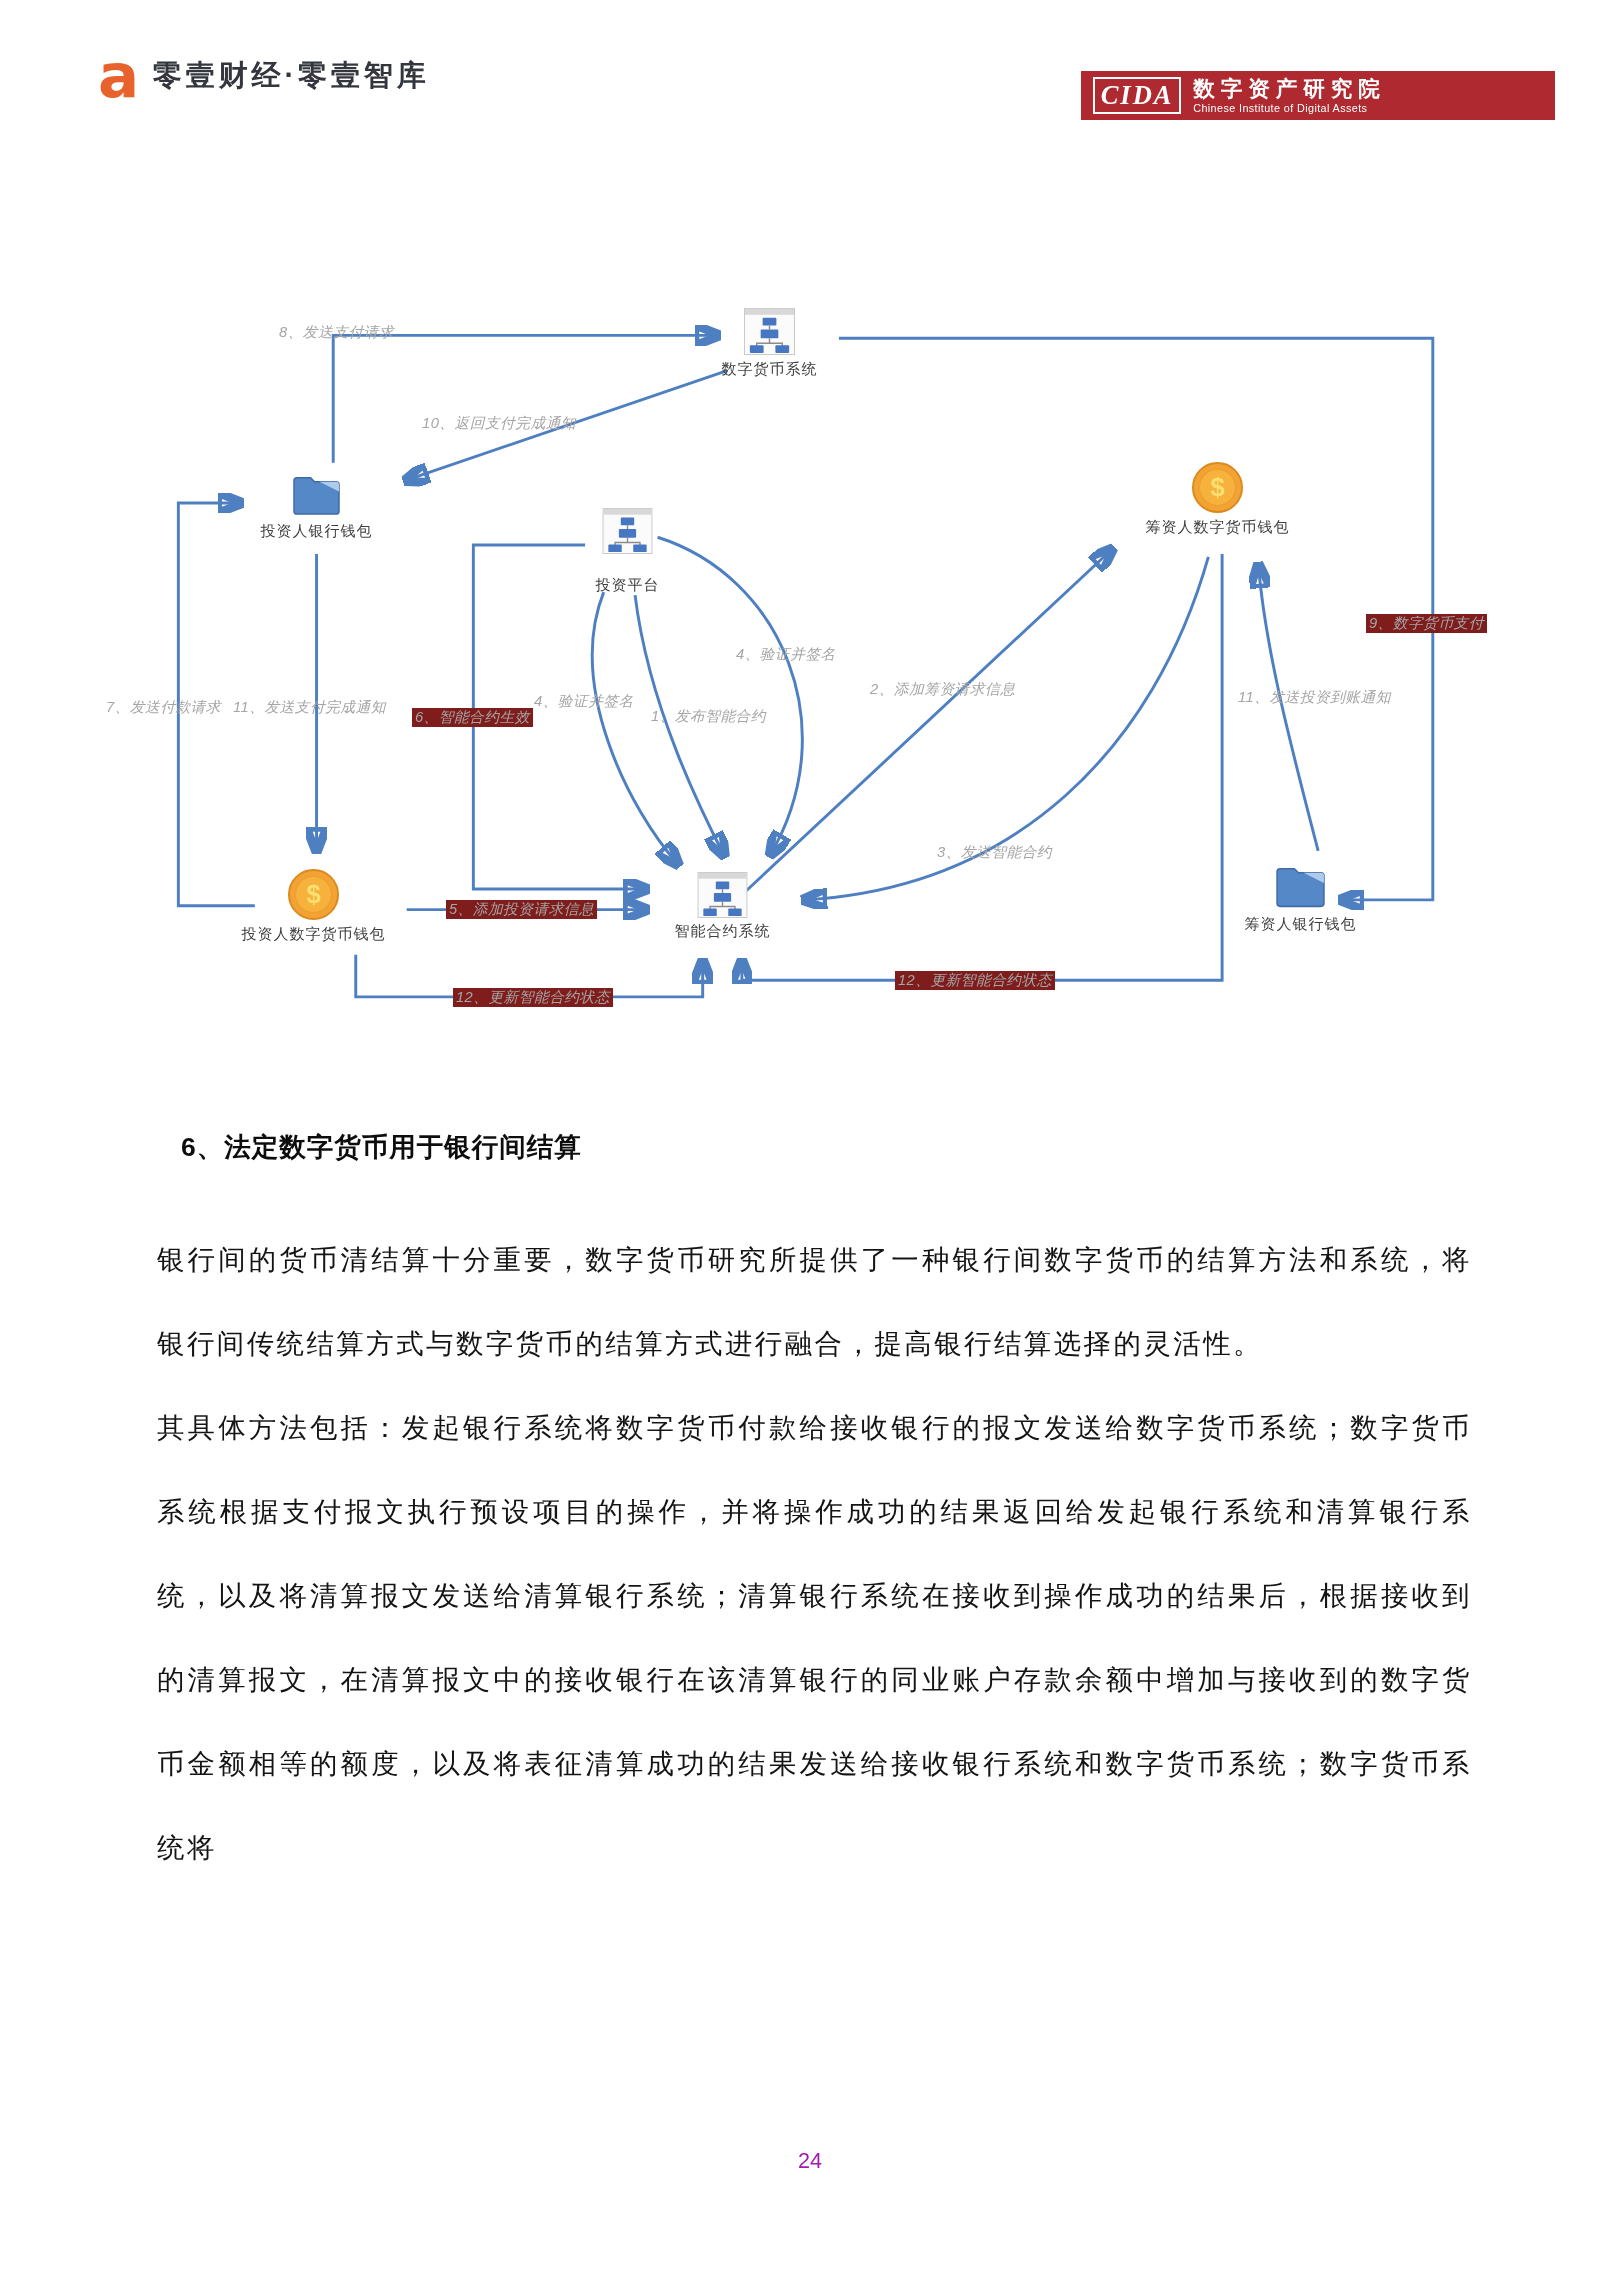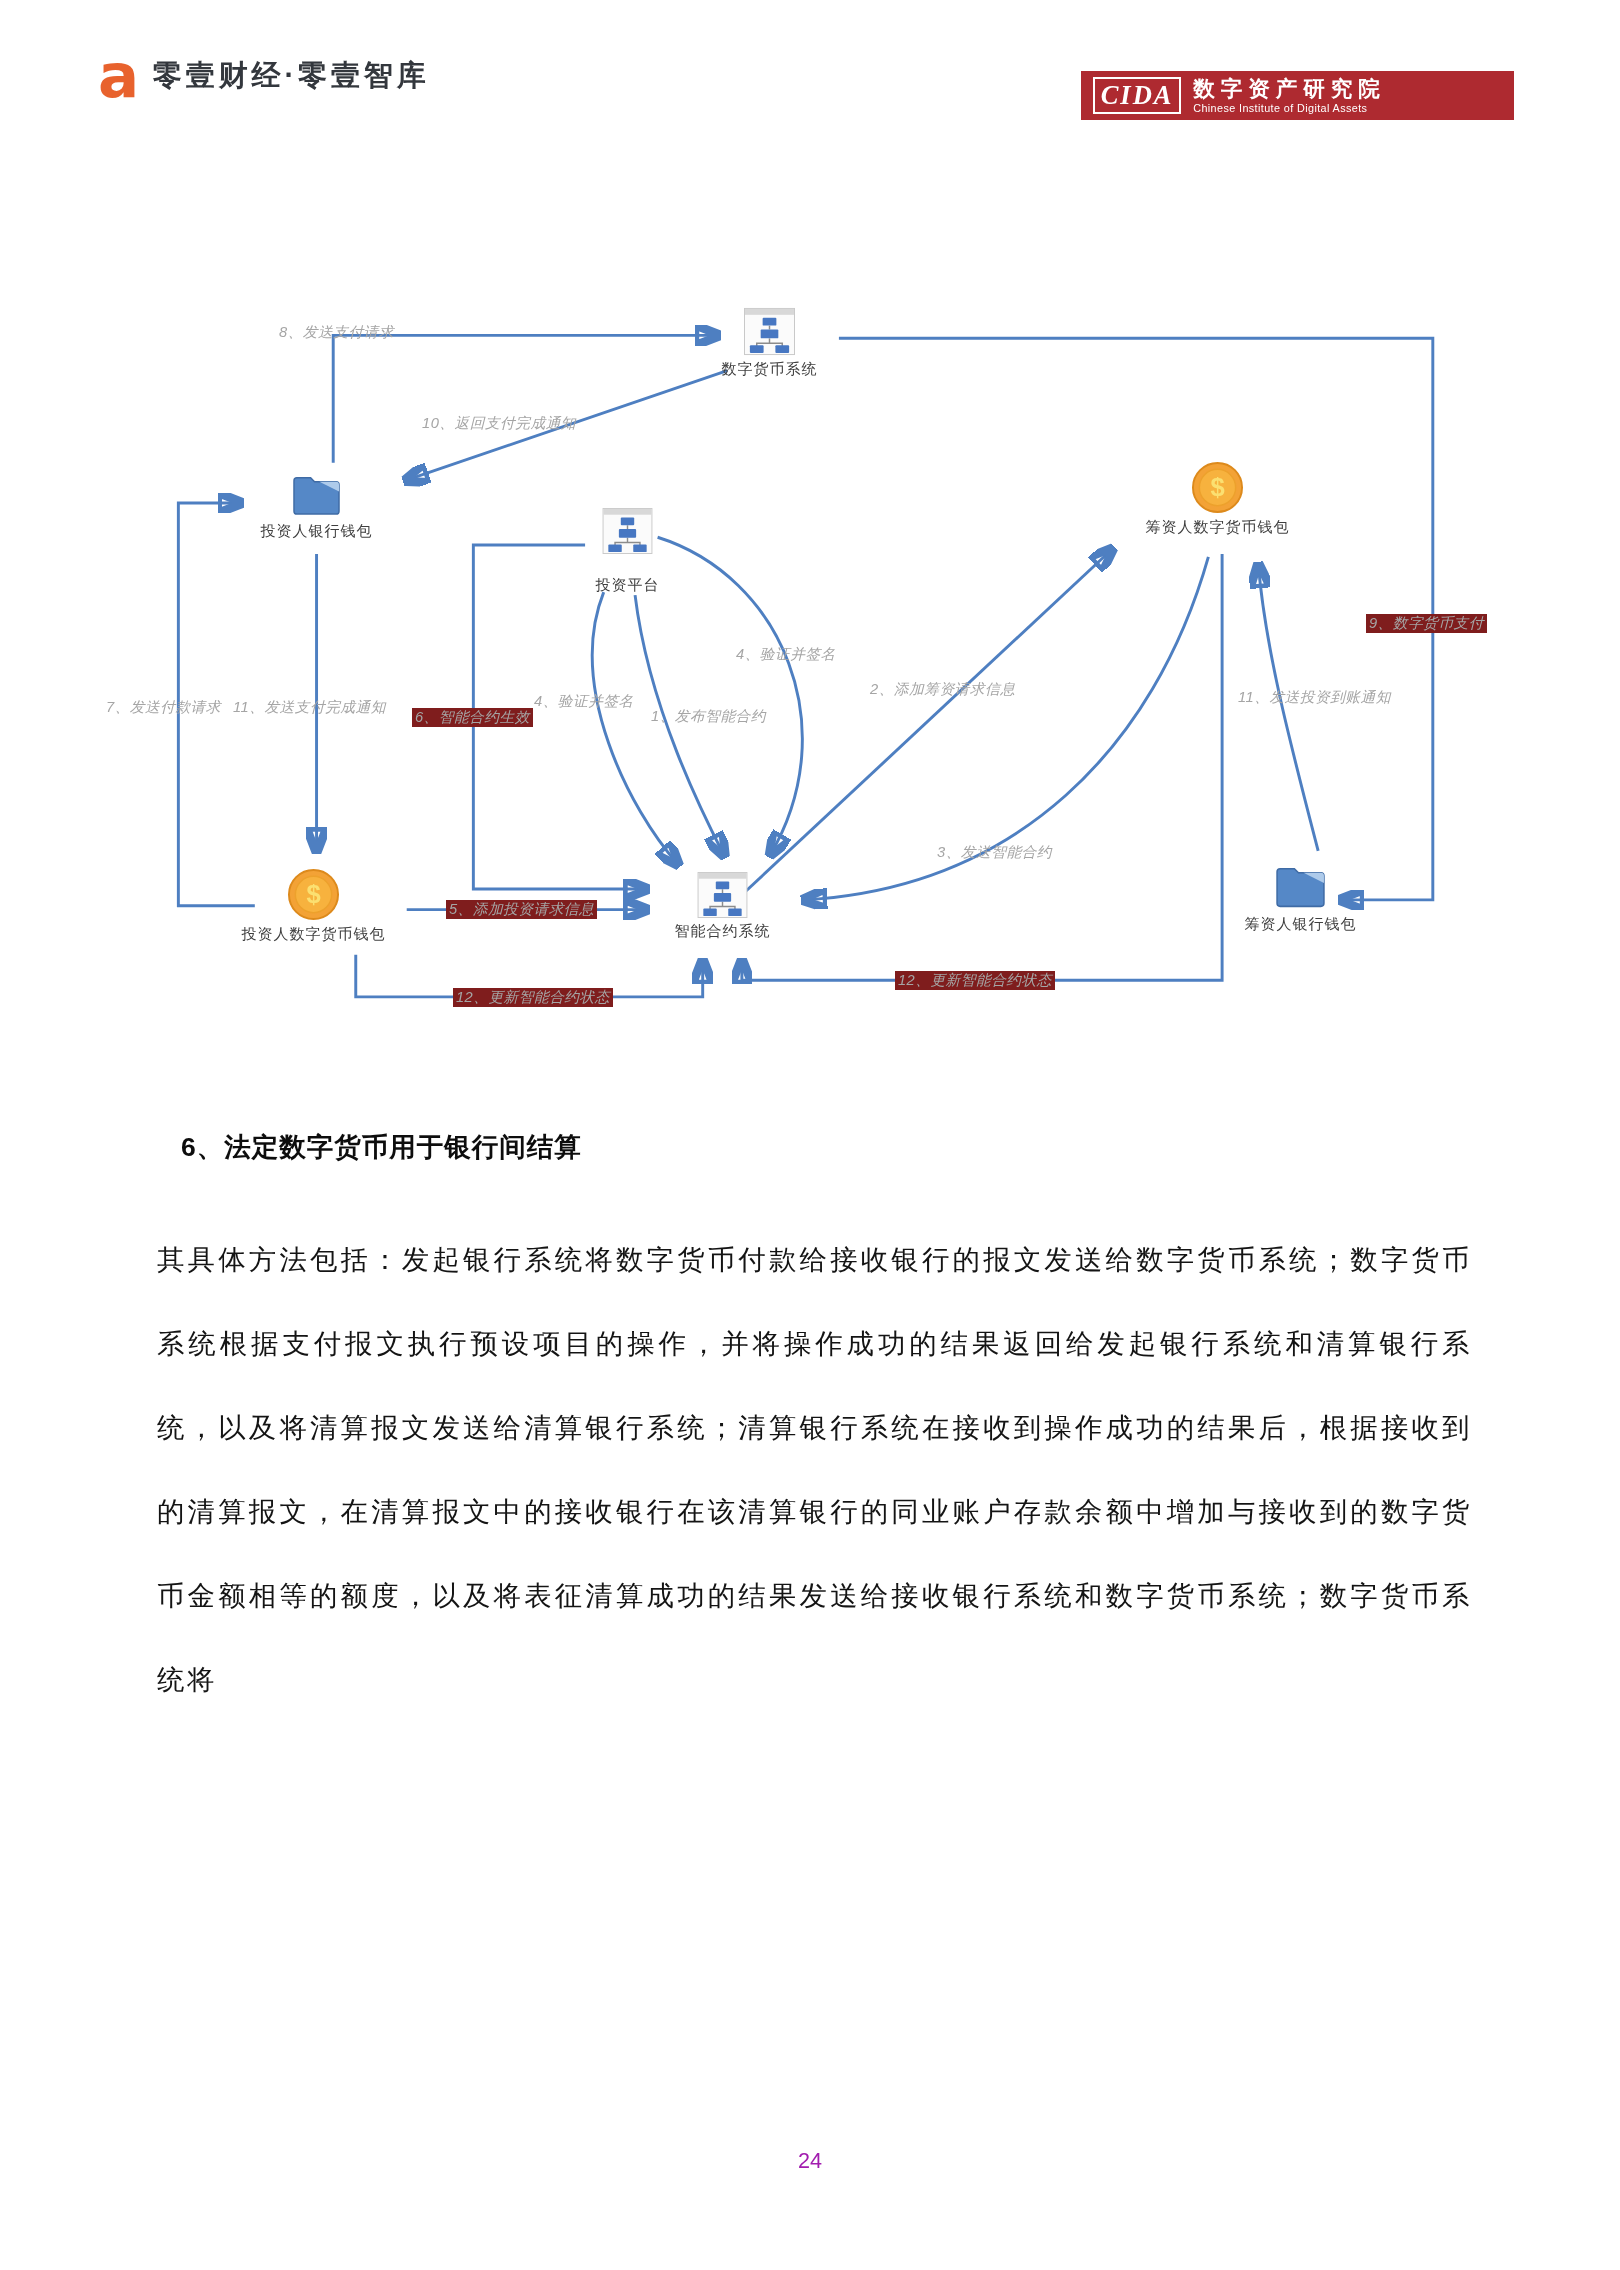--- a/index.html
+++ b/index.html
@@ -8,21 +8,21 @@
     font-family:"Liberation Sans", sans-serif; overflow:hidden;
   }
   .page { position:absolute; inset:0; }
 
   
   .logo-left { position:absolute; left:98px; top:49px; display:flex; align-items:center; }
   .brand-a { color:#e8622d; font-size:61px; font-weight:bold; line-height:0.9;
              font-family:"DejaVu Sans", sans-serif; margin-right:13.7px; }
   .brand-text { font-size:29px; font-weight:bold; color:#33373d; letter-spacing:3.9px; }
 
-  .logo-right { position:absolute; left:1081px; top:71px; width:433px; height:49px;
+  .logo-right { position:absolute; left:1081px; top:71px; width:474px; height:49px;
                 background:#ae2a30; display:flex; align-items:center; box-sizing:border-box; }
   .cida-abbr { color:#fff; font-weight:800; font-size:26.5px; border:2px solid #fff;
                padding:1px 5.9px; margin:0 11.8px 0 11.8px; letter-spacing:2px; font-style:italic;
                font-family:"Liberation Serif", serif; }
   .cida-cn { color:#fff; font-size:21.6px; font-weight:bold; letter-spacing:5.9px; line-height:1.15; }
   .cida-en { color:#fff; font-size:10.8px; letter-spacing:0.4px; }
 
   
   .diagram { position:absolute; left:0; top:0; width:1620px; height:1098px; }
   .arrows { position:absolute; left:0; top:0; }
@@ -192,19 +192,20 @@
     <div class="edge-label bg" style="left:446px; top:900px;">5、添加投资请求信息</div>
     <div class="edge-label bg" style="left:1366px; top:614px;">9、数字货币支付</div>
     <div class="edge-label" style="left:1238px; top:688px;">11、发送投资到账通知</div>
     <div class="edge-label bg" style="left:453px; top:988px;">12、更新智能合约状态</div>
     <div class="edge-label bg" style="left:895px; top:971px;">12、更新智能合约状态</div>
   </div>
 
   <div class="section-heading">6、法定数字货币用于银行间结算</div>
 
   <div class="body-copy">
+    <p>银行间的货币清结算十分重要，数字货币研究所提供了一种银行间数字货币的结算方法和系统，将银行间传统结算方式与数字货币的结算方式进行融合，提高银行结算选择的灵活性。</p>
     <p>其具体方法包括：发起银行系统将数字货币付款给接收银行的报文发送给数字货币系统；数字货币系统根据支付报文执行预设项目的操作，并将操作成功的结果返回给发起银行系统和清算银行系统，以及将清算报文发送给清算银行系统；清算银行系统在接收到操作成功的结果后，根据接收到的清算报文，在清算报文中的接收银行在该清算银行的同业账户存款余额中增加与接收到的数字货币金额相等的额度，以及将表征清算成功的结果发送给接收银行系统和数字货币系统；数字货币系统将</p>
   </div>
 
   <div class="page-number">24</div>
 
 </div>
 
 
 </body></html>

